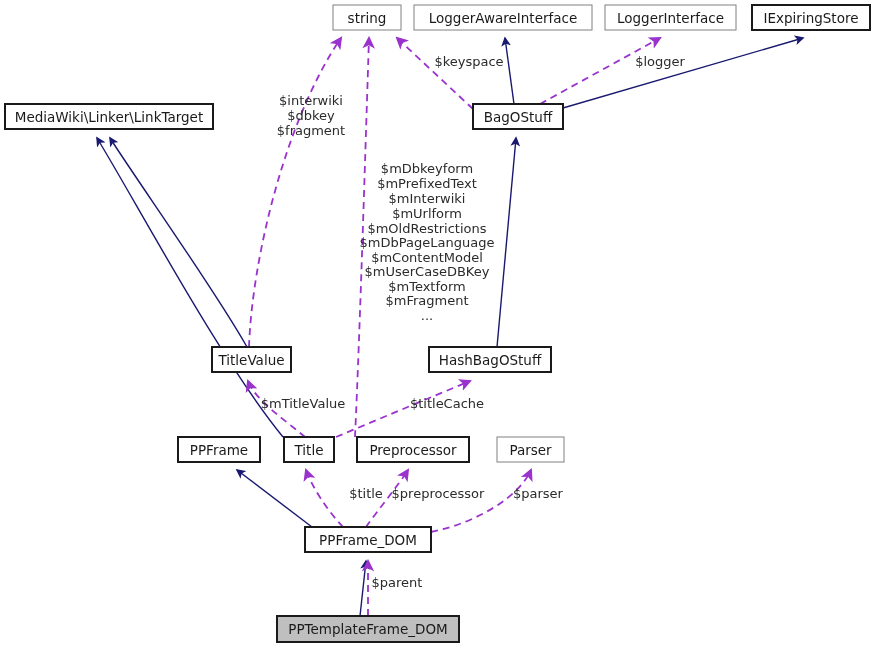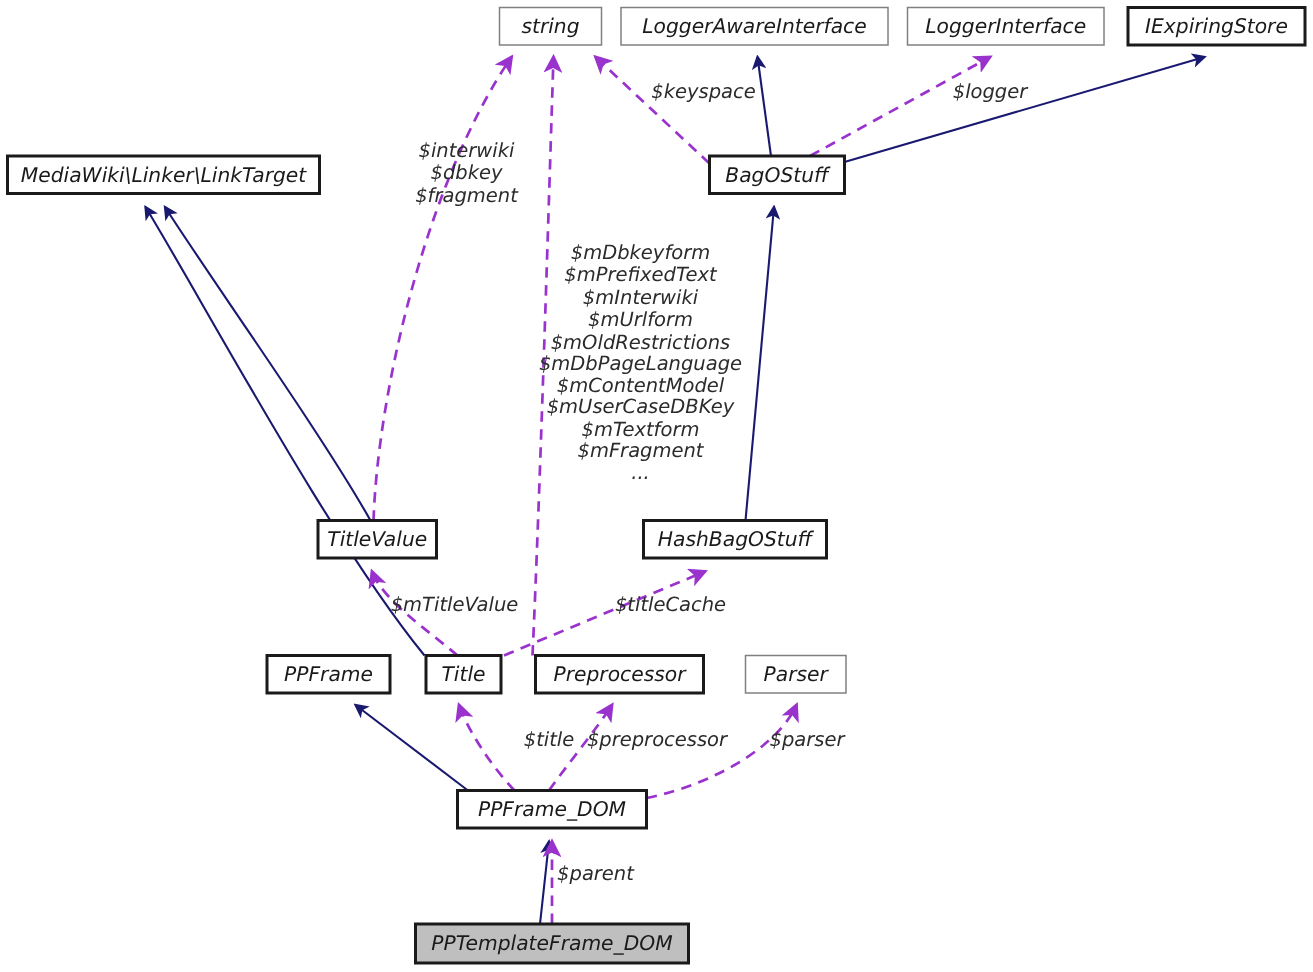--- a/index.html
+++ b/index.html
@@ -7,21 +7,20 @@
     padding: 0;
     background: #ffffff;
   }
   #diagram-root {
     position: relative;
     width: 875px;
     height: 648px;
     background: #ffffff;
     font-family: "DejaVu Sans", "Liberation Sans", sans-serif;
     overflow: hidden;
-    font-style: italic;
   }
   svg#uml-canvas {
     position: absolute;
     left: 0;
     top: 0;
     width: 875px;
     height: 648px;
   }
   .node-box {
     fill: #ffffff;

